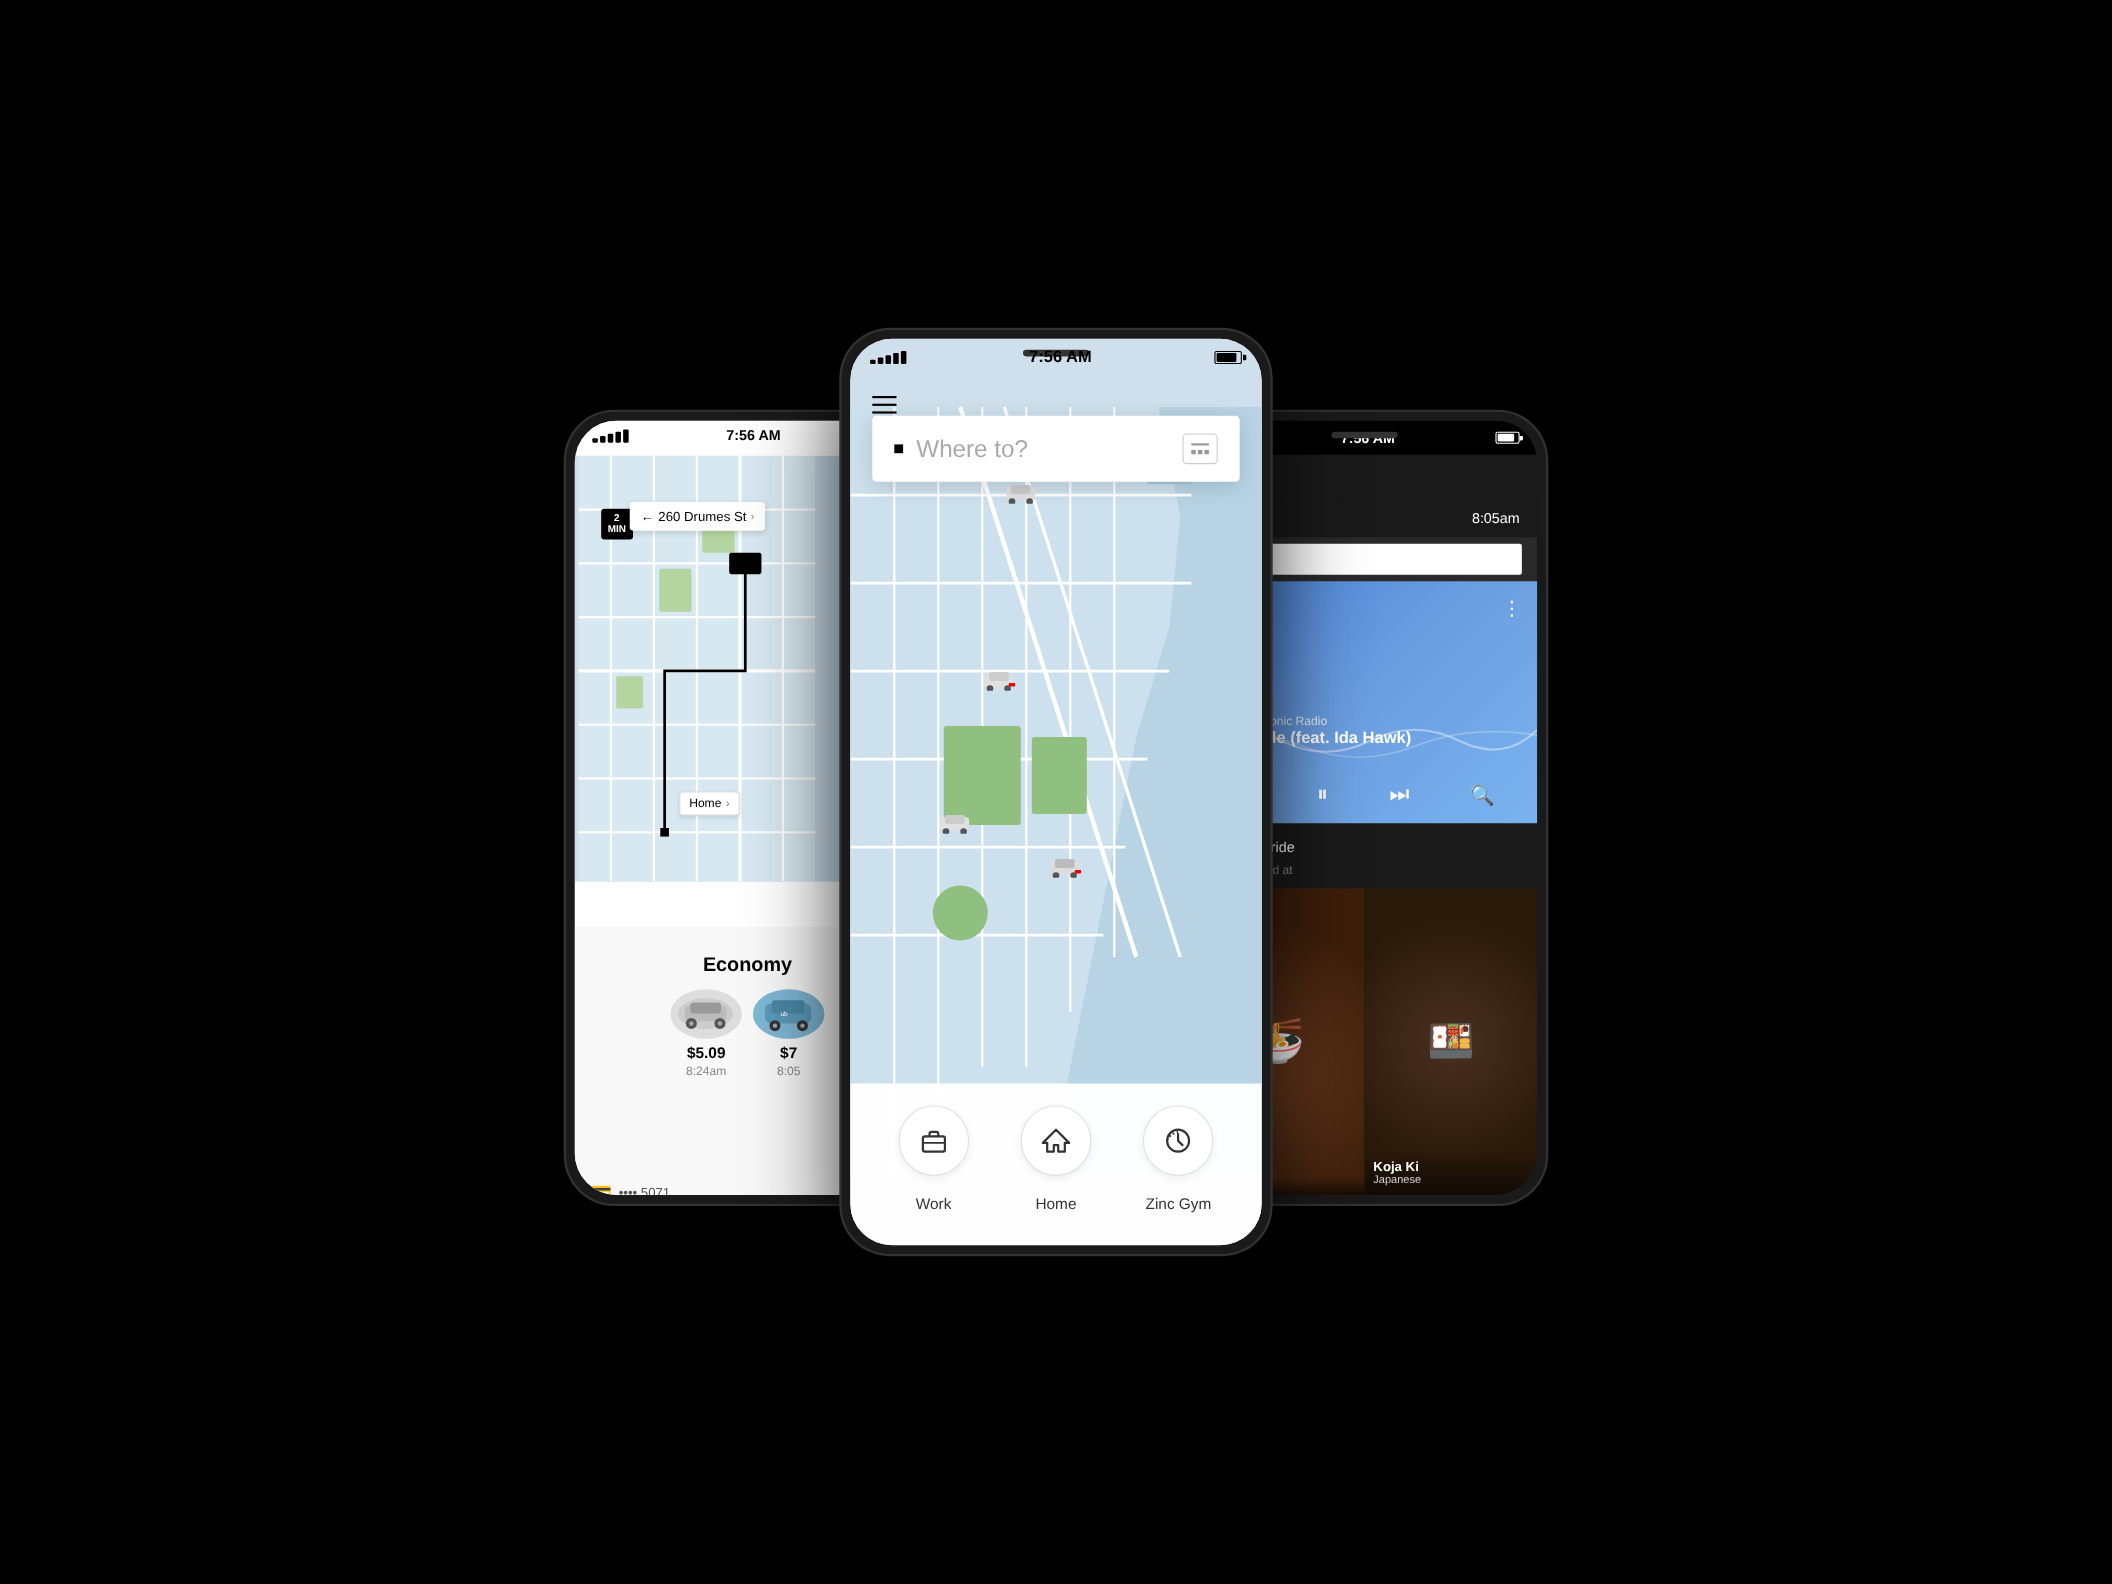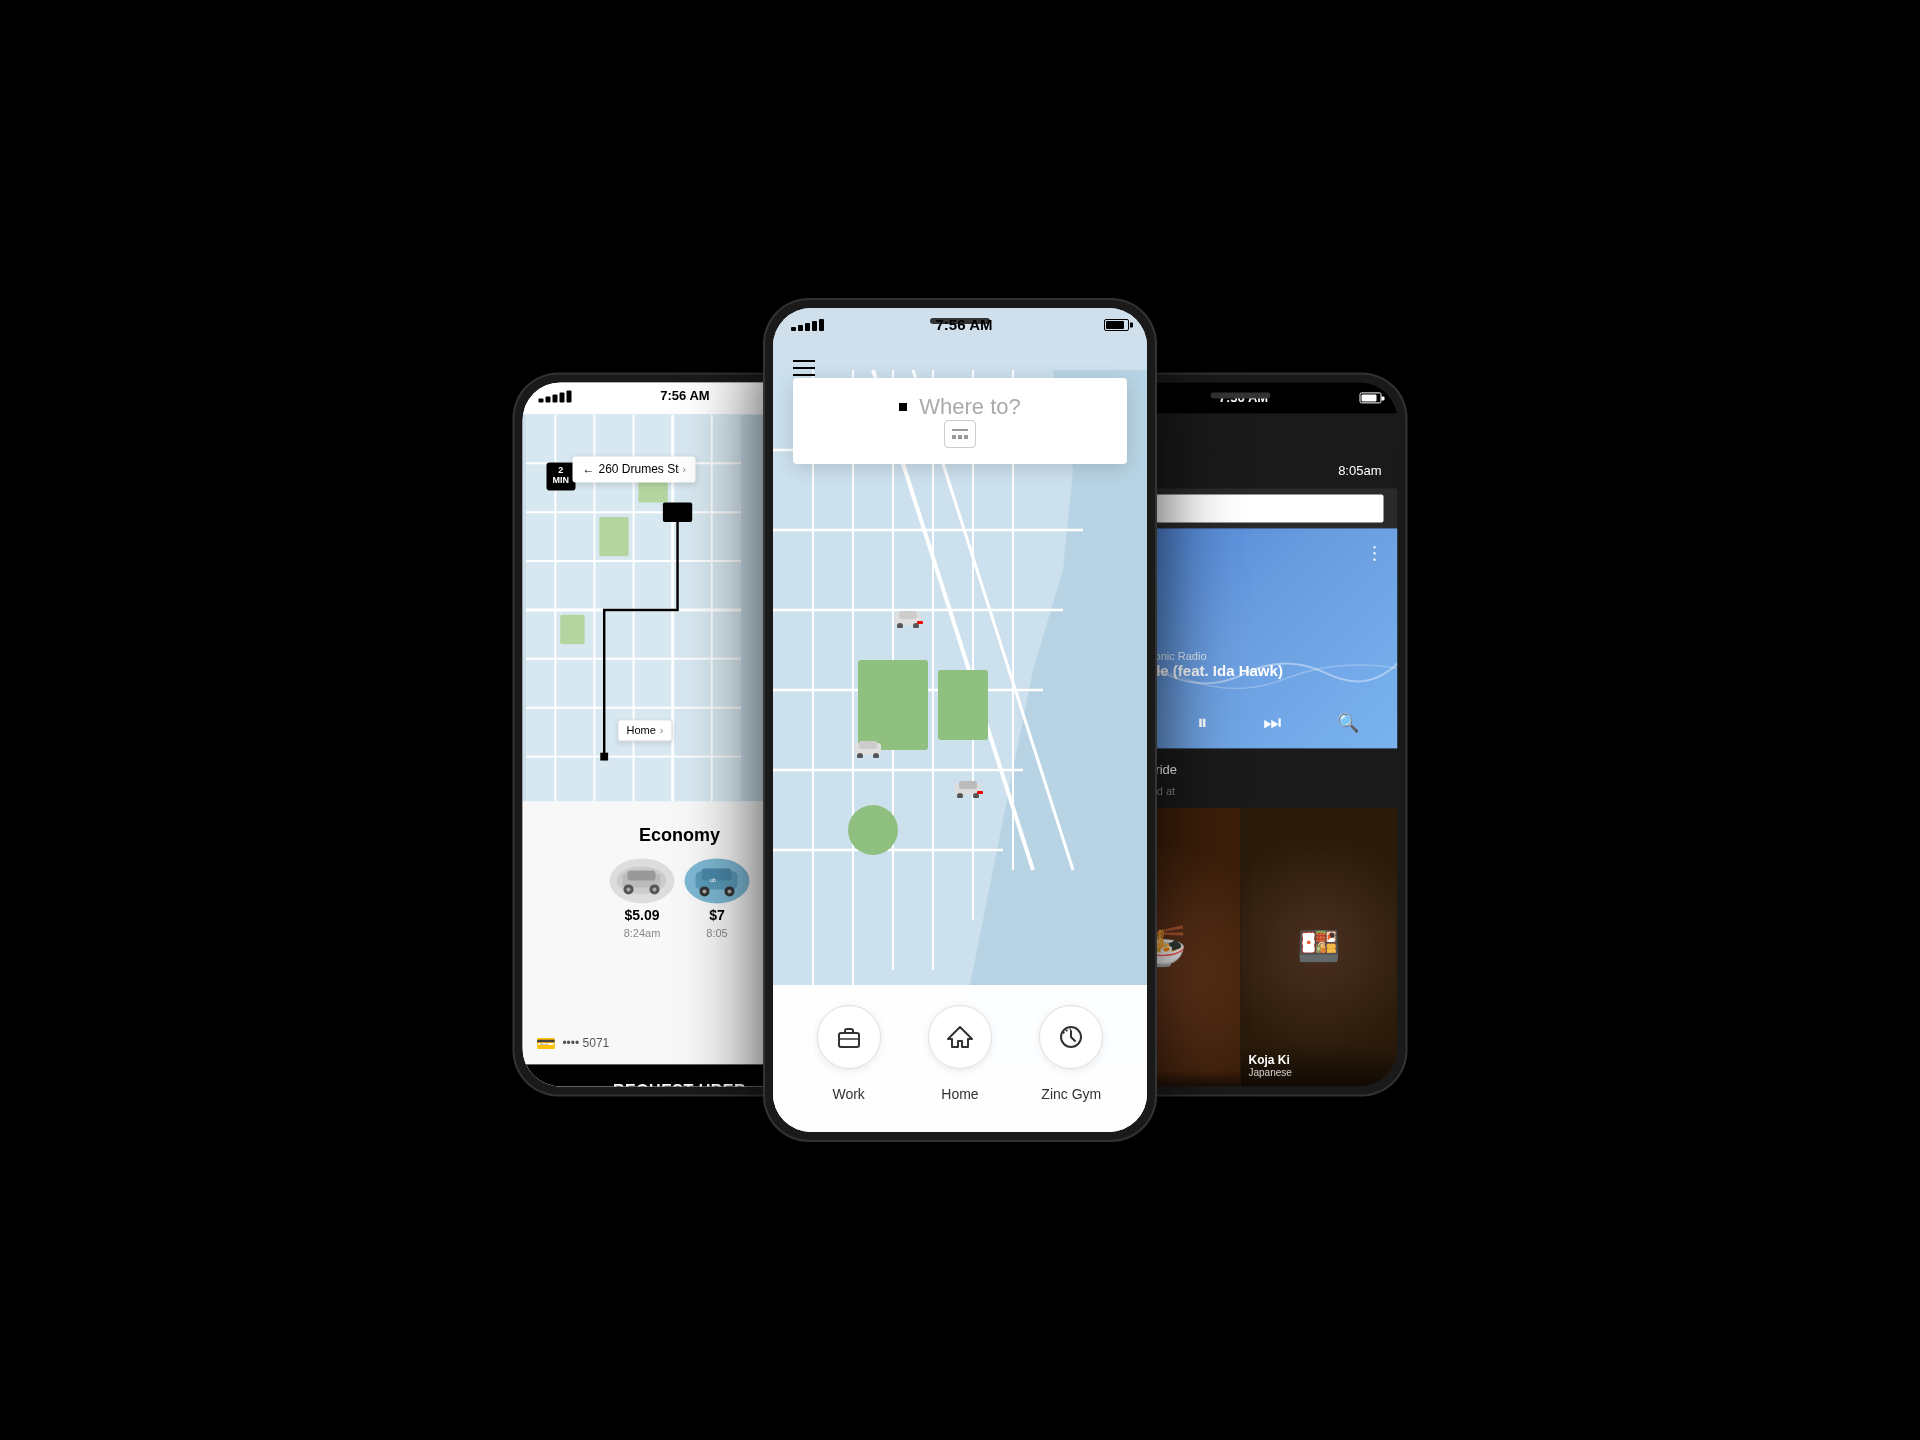--- a/index.html
+++ b/index.html
@@ -143,21 +143,20 @@
       box-shadow: 0 4px 20px rgba(0,0,0,0.15);
       padding: 16px 20px;
       display: flex;
       align-items: center;
       justify-content: space-between;
       position: absolute;
       top: 70px;
       left: 20px;
       right: 20px;
       z-index: 5;
-      flex-direction: column;
     }
 
     .where-to-left {
       display: flex;
       align-items: center;
       gap: 12px;
     }
 
     .where-to-dot {
       width: 8px;
@@ -258,20 +257,21 @@
       position: relative;
       overflow: hidden;
     }
 
     .bottom-panel-left {
       width: 100%;
       height: 45%;
       background: #f8f8f8;
       position: relative;
       padding: 16px;
+      margin-top: 41px;
     }
 
     .economy-section {
       padding-top: 8px;
     }
 
     .economy-title {
       font-size: 18px;
       font-weight: 600;
       text-align: center;

